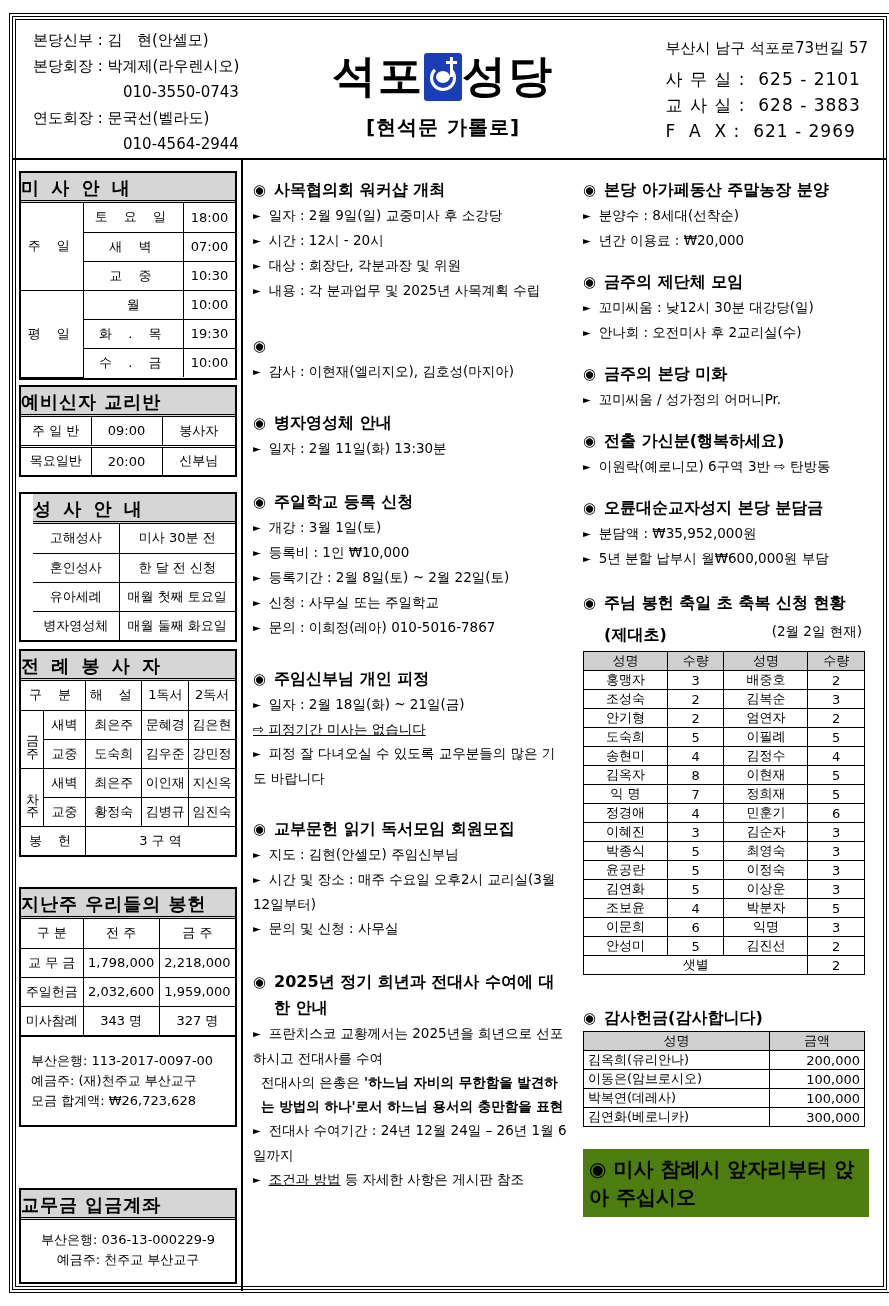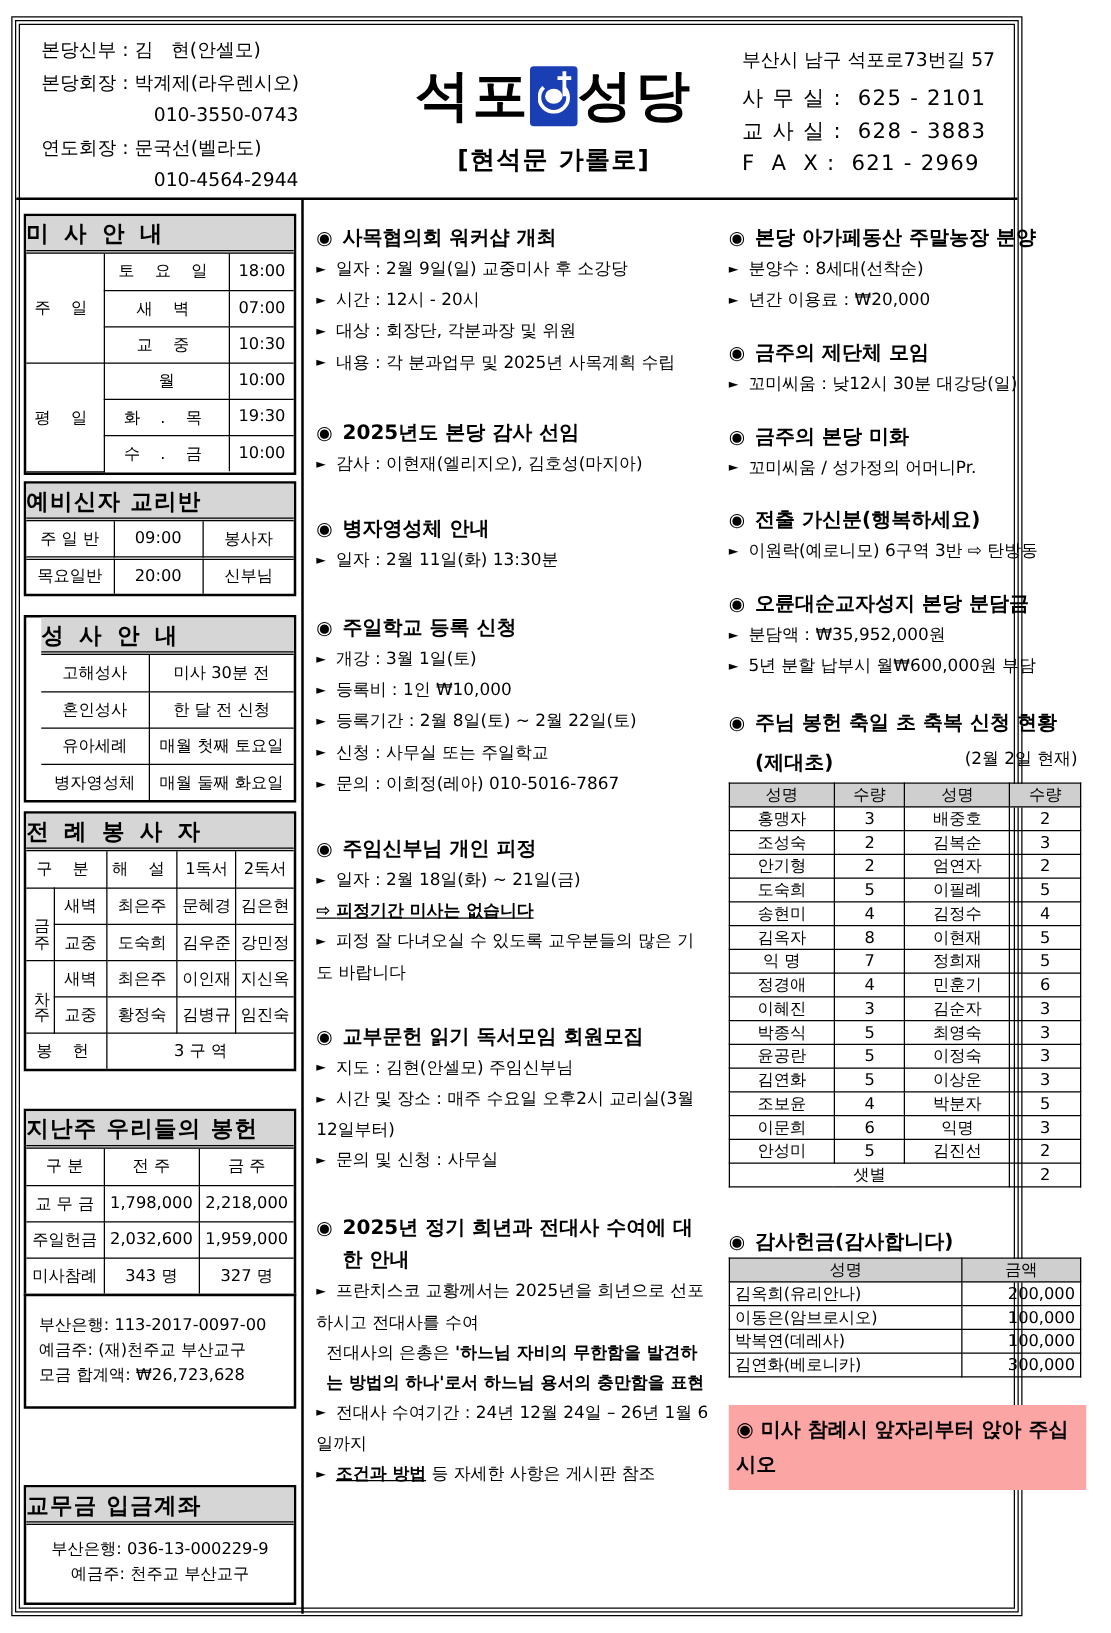--- a/index.html
+++ b/index.html
@@ -1,19 +1,19 @@
 <!DOCTYPE html>
 <html><head>
 <meta charset="utf-8">
 <style>
   * { box-sizing: border-box; margin: 0; padding: 0; }
   html, body { width: 889px; height: 1306px; background: #fff; overflow: hidden; }
   body { font-family: "DejaVu Sans", "Liberation Sans", sans-serif; color: #000; position: relative; }
 
-  .outer { position: absolute; left: 9px; top: 13px; width: 809px; height: 1280px; border: 4px double #000; border-width: 4px; }
+  .outer { position: absolute; left: 9px; top: 13px; width: 881px; height: 1280px; border: 4px double #000; border-width: 4px; }
   .outer::before { content: ""; position: absolute; left: 2px; top: 2px; right: 2px; bottom: 2px; border: 1px solid #000; }
 
   
   .header { position: absolute; left: 0; top: 0; width: 100%; height: 143px; border-bottom: 2px solid #000; }
   .hdr-left { position: absolute; left: 20px; top: 10px; font-size: 15px; line-height: 26px; }
   .hdr-left .row { white-space: pre; }
   .hdr-left .phone { padding-left: 90px; }
   .title-box { position: absolute; left: 300px; top: 30px; width: 260px; text-align: center; }
   .title-main { display: flex; align-items: center; justify-content: center; font-size: 44px; font-weight: bold; letter-spacing: 2px; }
   .logo { width: 38px; height: 48px; background: #1a3fb4; border-radius: 3px; position: relative; display: inline-block; }
@@ -43,30 +43,30 @@
   .spaced { letter-spacing: 6px; }
   .lbox .acct { padding: 14px 10px; font-size: 13px; line-height: 20px; }
   .lbox .acct.center { text-align: center; padding: 10px 6px 12px; }
 
   
   .sec { margin-bottom: 22px; }
   .sec-title { font-weight: bold; font-size: 16px; line-height: 26px; display: flex; }
   .sec-title .bullet { margin-right: 8px; font-size: 15px; }
   .item { font-size: 13.5px; line-height: 24px; }
   .item .arr { font-size: 10px; margin-right: 8px; vertical-align: 1px; }
-  .underline { text-decoration: underline; font-weight: bold; }
+  .underline { text-decoration: underline; font-weight: normal; }
 
   table.gift { border-collapse: collapse; width: 282px; font-size: 13px; margin-top: 4px; }
   table.gift th { background: #cfcfcf; font-weight: normal; border: 1px solid #000; height: 19px; }
   table.gift td { border: 1px solid #000; text-align: center; height: 19px; }
   table.thanks { border-collapse: collapse; width: 282px; font-size: 13px; }
   table.thanks th { background: #cfcfcf; font-weight: normal; border: 1px solid #000; height: 19px; }
   table.thanks td { border: 1px solid #000; height: 19px; padding: 0 4px; }
   table.thanks td.amt { text-align: right; }
-  .notice { background: #fca5a5; font-weight: bold; font-size: 16px; line-height: 28px; padding: 6px 6px; margin-top: 22px; width: 286px; }
+  .notice { background: #4d7c0f; font-weight: bold; font-size: 20px; line-height: 28px; padding: 6px 6px; margin-top: 22px; width: 286px; }
 </style>
 </head>
 <body>
 
 <div class="outer">
 
   <div class="header">
     <div class="hdr-left">
       <div class="row"><span>본당신부</span> : <span>김   현(안셀모)</span></div>
       <div class="row"><span>본당회장</span> : <span>박계제(라우렌시오)</span></div>
@@ -269,21 +269,20 @@
           <span>사목협의회 워커샵 개최</span>
         </div>
       <div class="item"><span class="arr">►</span><span>일자 : 2월 9일(일) 교중미사 후 소강당</span></div>
       <div class="item"><span class="arr">►</span><span>시간 : 12시 - 20시</span></div>
       <div class="item"><span class="arr">►</span><span>대상 : 회장단, 각분과장 및 위원</span></div>
       <div class="item"><span class="arr">►</span><span>내용 : 각 분과업무 및 2025년 사목계획 수립</span></div>
     </div>
     <div class="sec" style="margin-top:30px">
       <div class="sec-title">
           <span class="bullet">◉</span>
-          <span>2025년도 본당 감사 선임</span>
         </div>
       <div class="item"><span class="arr">►</span><span>감사 : 이현재(엘리지오), 김호성(마지아)</span></div>
     </div>
     <div class="sec" style="margin-top:26px">
       <div class="sec-title">
           <span class="bullet">◉</span>
           <span>병자영성체 안내</span>
         </div>
       <div class="item"><span class="arr">►</span><span>일자 : 2월 11일(화) 13:30분</span></div>
     </div>
@@ -336,20 +335,21 @@
         </div>
       <div class="item"><span class="arr">►</span><span>분양수 : 8세대(선착순)</span></div>
       <div class="item"><span class="arr">►</span><span>년간 이용료 : ₩20,000</span></div>
     </div>
     <div class="sec" style="margin-bottom:16px">
       <div class="sec-title">
           <span class="bullet">◉</span>
           <span>금주의 제단체 모임</span>
         </div>
       <div class="item"><span class="arr">►</span><span>꼬미씨움 : 낮12시 30분 대강당(일)</span></div>
+      <div class="item"><span class="arr">►</span><span>안나회 : 오전미사 후 2교리실(수)</span></div>
     </div>
     <div class="sec" style="margin-bottom:16px">
       <div class="sec-title">
           <span class="bullet">◉</span>
           <span>금주의 본당 미화</span>
         </div>
       <div class="item"><span class="arr">►</span><span>꼬미씨움 / 성가정의 어머니Pr.</span></div>
     </div>
     <div class="sec" style="margin-bottom:16px">
       <div class="sec-title">

